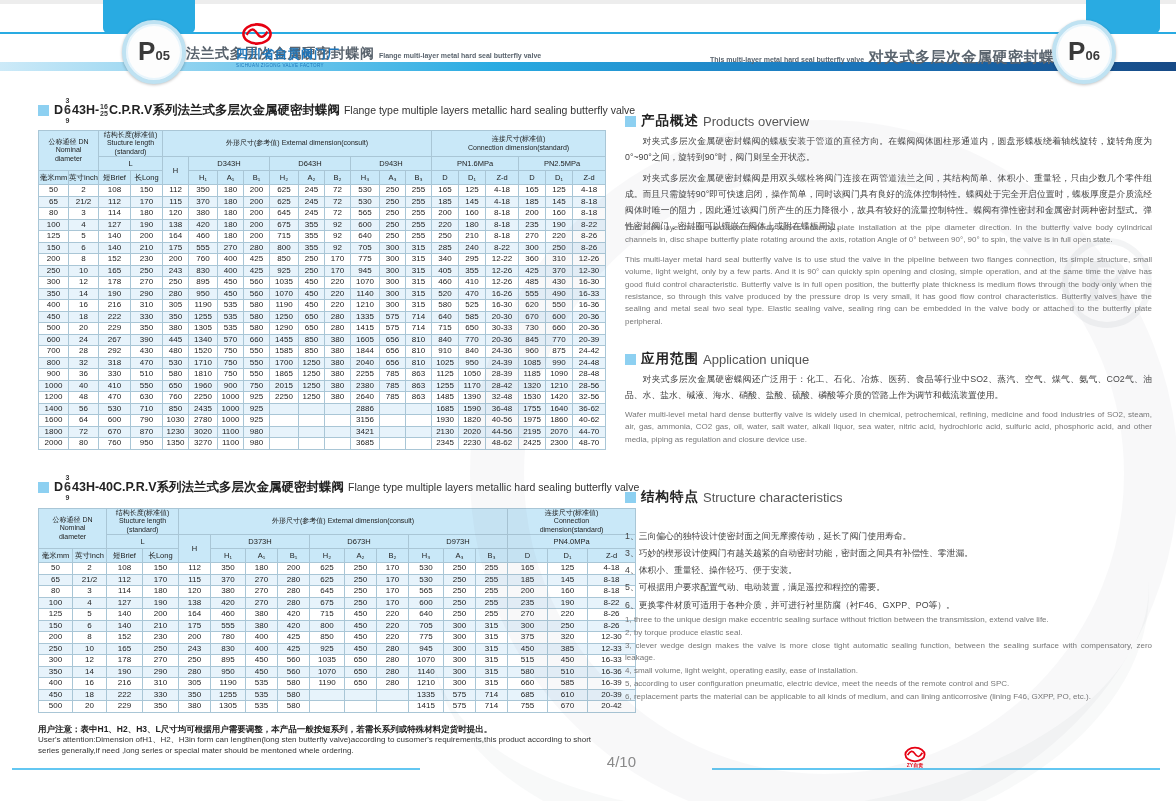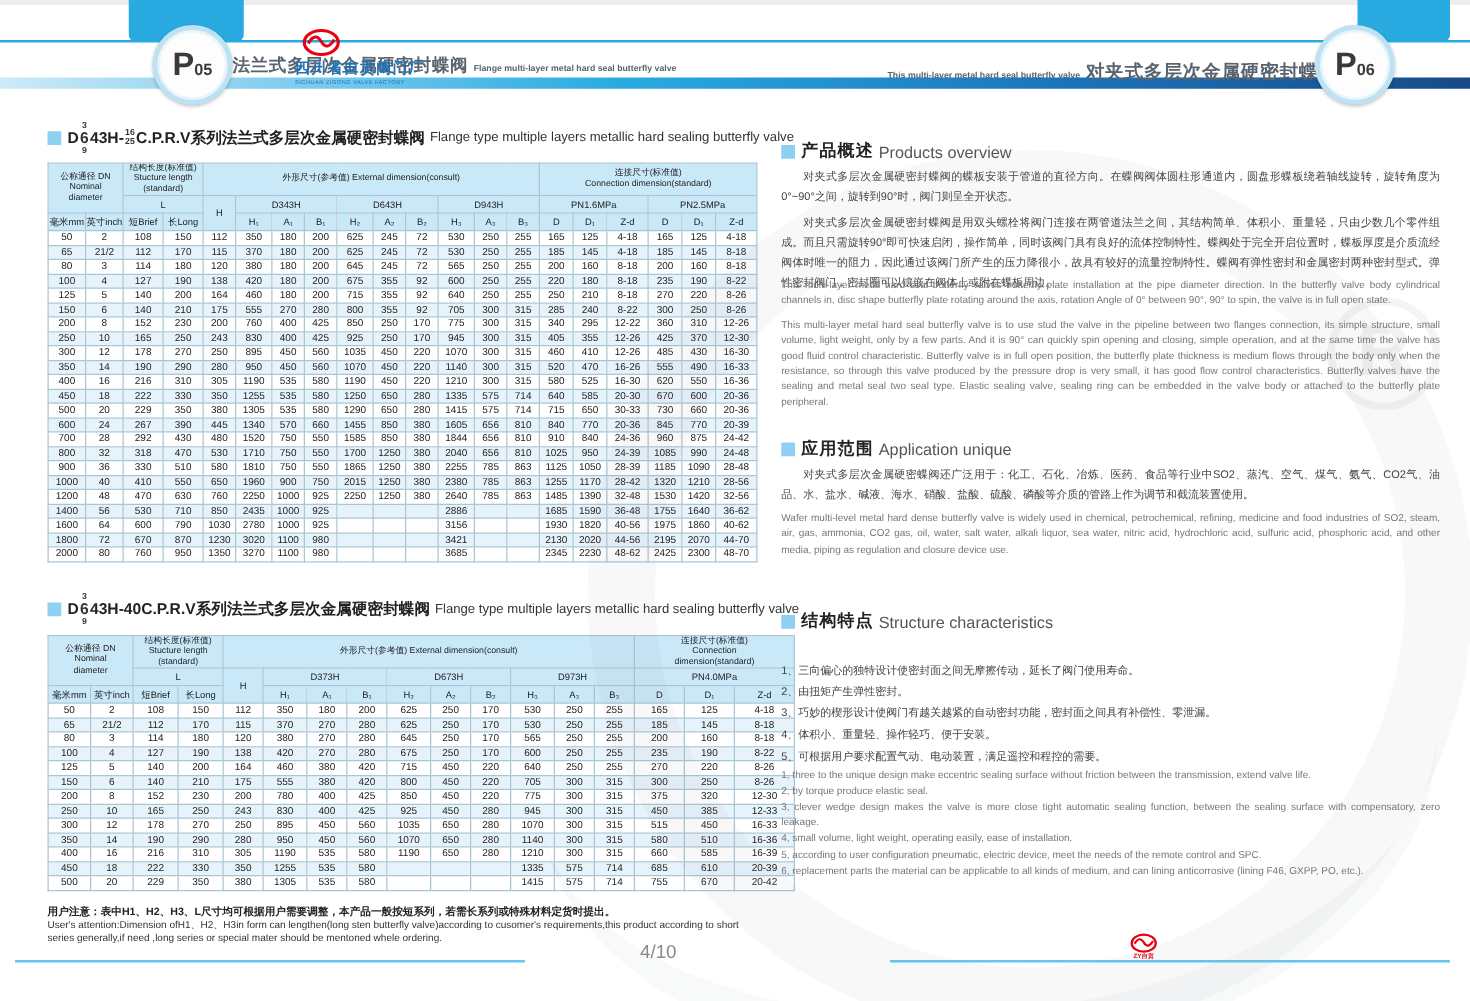--- a/index.html
+++ b/index.html
@@ -63,21 +63,21 @@
   .sec-title .en{font-size:13px;color:#555;margin-left:4px;}
   .para{position:absolute;left:625px;width:527px;z-index:1;text-align:justify;}
   .para .p-cn{font-size:8.8px;color:#444;line-height:1.85;text-indent:2em;margin-bottom:4px;}
   .para .p-en{font-size:8px;color:#777;line-height:1.55;margin-bottom:7px;}
   .para .li-cn{font-size:8.8px;color:#444;line-height:1.95;}
   .para .li-en{font-size:8px;color:#777;line-height:1.6;}
   
   .fline{position:absolute;height:2px;background:#63c7f2;z-index:1;}
   .fl-left{left:12px;top:768px;width:408px;}
   .fl-right{left:712px;top:768px;width:448px;}
-  .pageno{position:absolute;left:512px;top:753px;width:96px;text-align:left;
+  .pageno{position:absolute;left:540px;top:753px;width:96px;text-align:right;
           font-size:15px;color:#8a8a8a;z-index:1;}
   .flogo{position:absolute;left:895px;top:746px;width:40px;text-align:center;z-index:2;background:#fff;}
   .flogo svg{width:24px;height:17px;display:block;margin:0 auto;}
   .flogo .t{font-size:5px;color:#e60012;font-weight:bold;line-height:1;}
   .edge-top{position:absolute;left:0;top:0;width:1176px;height:4px;background:#ededed;}
 </style>
 </head>
 <body>
 
 <div class="page">
@@ -1061,24 +1061,24 @@
       <div class="p-en">Wafer multi-level metal hard dense butterfly valve is widely used in chemical, petrochemical, refining, medicine and food industries of SO2, steam, air, gas, ammonia, CO2 gas, oil, water, salt water, alkali liquor, sea water, nitric acid, hydrochloric acid, sulfuric acid, phosphoric acid, and other media, piping as regulation and closure device use.</div>
     </div>
 
   <div class="sec-title" style="top:488px;">
     <span class="sq"></span>
     <span class="cn">结构特点</span>
     <span class="en">Structure characteristics</span>
   </div>
   <div class="para" style="top:488px;margin-top:40px;">
       <div class="li-cn">1、三向偏心的独特设计使密封面之间无摩擦传动，延长了阀门使用寿命。</div>
-      <div class="li-cn">2、由扭矩产生弹性密封。</div>
       <div class="li-cn">3、巧妙的楔形设计使阀门有越关越紧的自动密封功能，密封面之间具有补偿性、零泄漏。</div>
       <div class="li-cn">4、体积小、重量轻、操作轻巧、便于安装。</div>
       <div class="li-cn">5、可根据用户要求配置气动、电动装置，满足遥控和程控的需要。</div>
+      <div class="li-cn">6、更换零件材质可适用于各种介质，并可进行衬里防腐（衬F46、GXPP、PO等）。</div>
     </div>
   <div class="para" style="top:614px;">
       <div class="li-en">1, three to the unique design make eccentric sealing surface without friction between the transmission, extend valve life.</div>
       <div class="li-en">2, by torque produce elastic seal.</div>
       <div class="li-en">3, clever wedge design makes the valve is more close tight automatic sealing function, between the sealing surface with compensatory, zero leakage.</div>
       <div class="li-en">4, small volume, light weight, operating easily, ease of installation.</div>
       <div class="li-en">5, according to user configuration pneumatic, electric device, meet the needs of the remote control and SPC.</div>
       <div class="li-en">6, replacement parts the material can be applicable to all kinds of medium, and can lining anticorrosive (lining F46, GXPP, PO, etc.).</div>
     </div>
 

